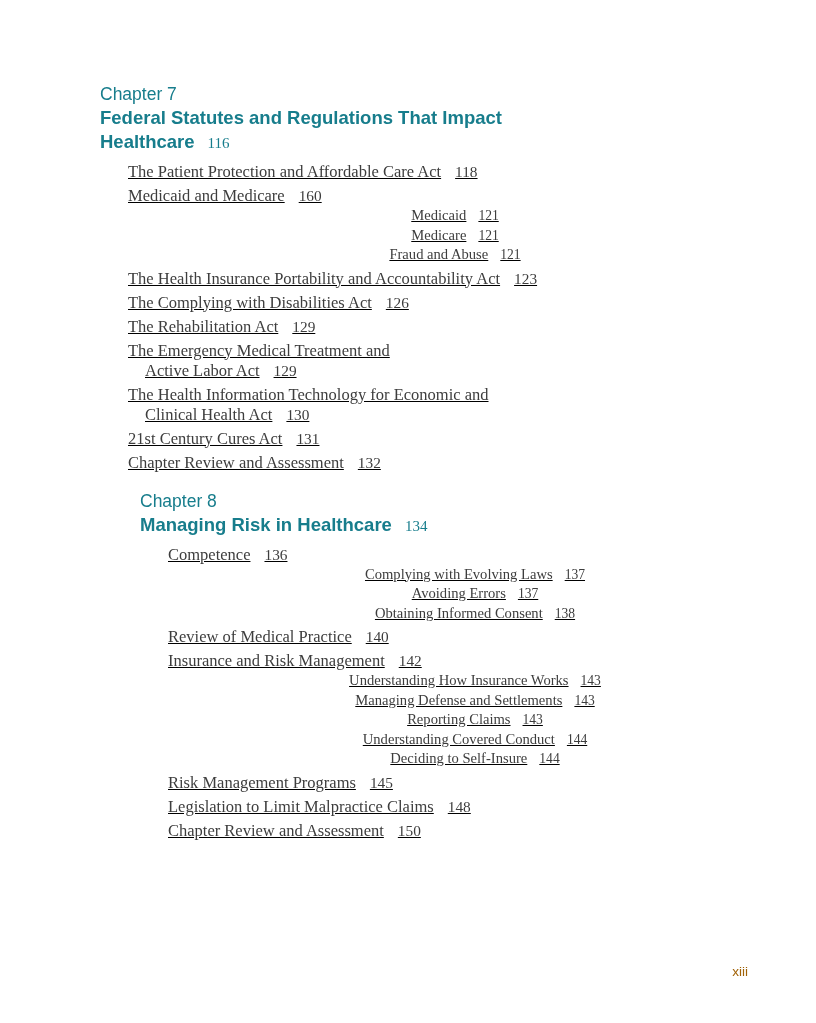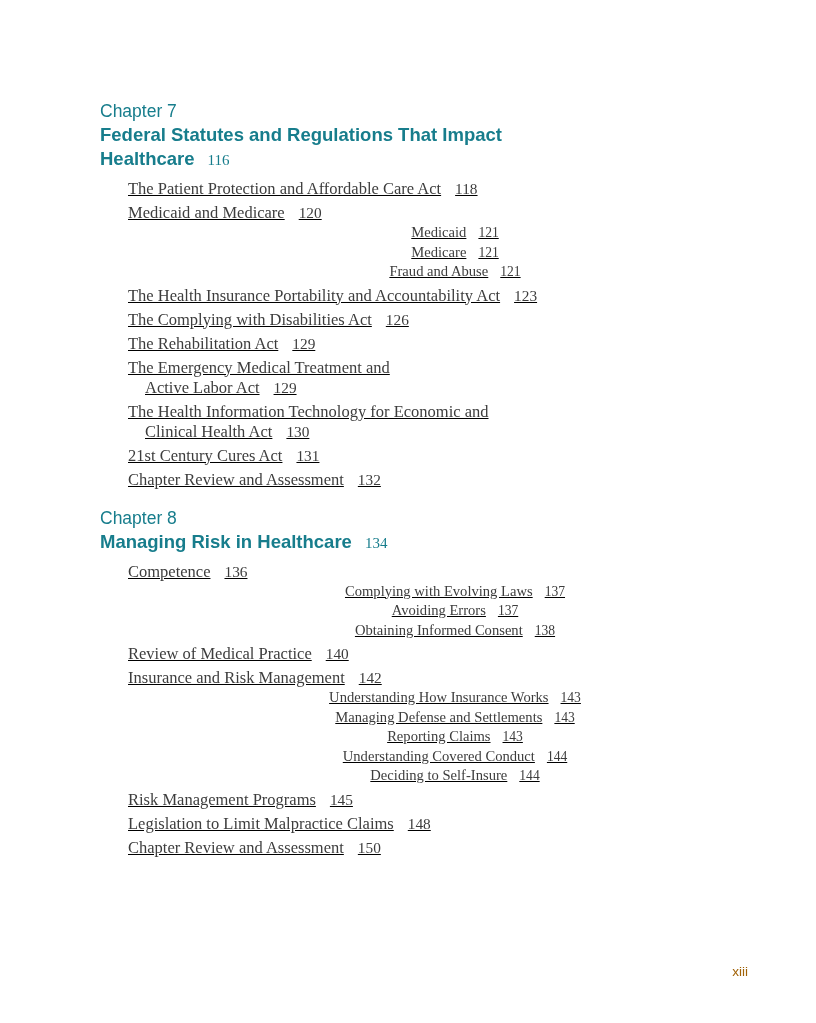--- a/index.html
+++ b/index.html
@@ -7,24 +7,24 @@
     position: relative;
     width: 816px;
     height: 1023px;
     background: #ffffff;
     overflow: hidden;
     font-family: "Liberation Serif", serif;
   }
   .toc {
     position: absolute;
     left: 100px;
-    top: 99px;
+    top: 82px;
     width: 650px;
   }
-  .chapter + .chapter { margin-top: 16px; }
+  .chapter + .chapter { margin-top: 16px; margin-left: 40px; }
   .chapter-label {
     font-family: "Liberation Sans", sans-serif;
     font-size: 17.5px;
     line-height: 24px;
     font-weight: 400;
     color: #177d8c;
   }
   .chapter-title {
     font-family: "Liberation Sans", sans-serif;
     font-size: 18.5px;
@@ -74,21 +74,21 @@
 <div class="page">
   <main class="toc" id="toc">
   <section class="chapter">
     <header class="chapter-head">
       <div class="chapter-label">Chapter 7</div>
       <div class="chapter-title"><span class="chapter-title-text">Federal Statutes and Regulations That Impact<br>Healthcare</span><span class="chapter-page">116</span></div>
     </header>
     <div class="entries">
   <div class="entry l1"><span class="entry-text">The Patient Protection and Affordable Care Act</span><span class="entry-page">118</span></div>
 
-  <div class="entry l1"><span class="entry-text">Medicaid and Medicare</span><span class="entry-page">120</span></div>
+  <div class="entry l1"><span class="entry-text">Medicaid and Medicare</span><span class="entry-page">160</span></div>
 
   <div class="entry l2"><span class="entry-text">Medicaid</span><span class="entry-page">121</span></div>
 
   <div class="entry l2"><span class="entry-text">Medicare</span><span class="entry-page">121</span></div>
 
   <div class="entry l2"><span class="entry-text">Fraud and Abuse</span><span class="entry-page">121</span></div>
 
   <div class="entry l1"><span class="entry-text">The Health Insurance Portability and Accountability Act</span><span class="entry-page">123</span></div>
 
   <div class="entry l1"><span class="entry-text">The Complying with Disabilities Act</span><span class="entry-page">126</span></div>

